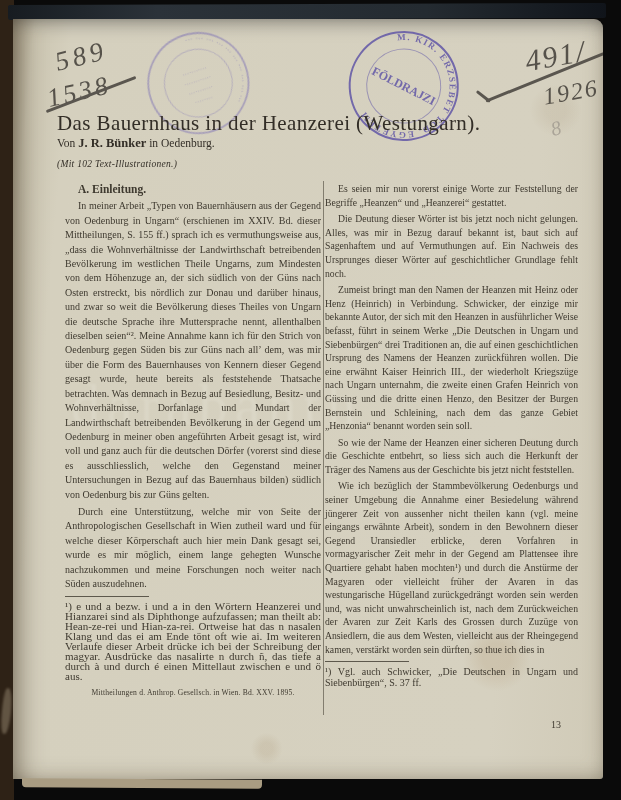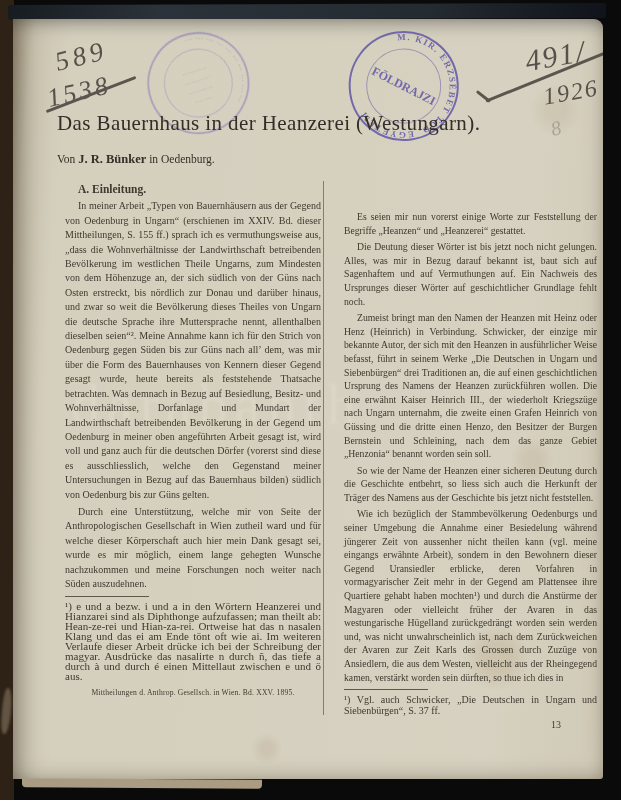--- a/index.html
+++ b/index.html
@@ -54,29 +54,29 @@
     transform:rotate(-14deg);font-style:italic;opacity:.85;}
 
   
   .stamp{position:absolute;pointer-events:none;}
   .stamp-left{left:130px;top:8px;transform:rotate(-18deg);opacity:.5;filter:blur(.5px);}
   .stamp-right{left:330px;top:6px;transform:rotate(-8deg);opacity:.82;}
 
   
   .title-block{position:absolute;left:44px;top:92px;width:520px;text-align:left;color:#332e27;}
   .doc-title{font-size:21px;font-weight:500;letter-spacing:.4px;margin:0;}
-  .byline{margin-top:16px;font-size:11.5px;}
+  .byline{margin-top:0;font-size:11.5px;}
   .byline .author{font-weight:bold;font-size:12.5px;}
   .subtitle{margin-top:8px;font-size:9.5px;font-style:italic;letter-spacing:.3px;}
 
   
   .col{position:absolute;text-align:justify;}
   .col p{margin:0 0 3px;text-indent:13px;}
   .col-left{left:52px;top:163px;width:256px;font-size:10px;line-height:14.4px;}
-  .col-right{left:331px;top:163px;width:253px;font-size:9.7px;line-height:13.6px;margin-top:28px;}
+  .col-right{left:312px;top:163px;width:253px;font-size:9.7px;line-height:13.6px;}
   .sec-heading{font-weight:bold;font-size:11.5px;margin:0 0 7px;text-indent:0;}
   .divider{position:absolute;left:310px;top:162px;width:1px;height:534px;background:rgba(62,56,44,.55);}
   .fnrule{width:84px;border-top:1px solid rgba(62,57,47,.8);margin:5px 0 4px;}
   .footnote{font-size:11px;line-height:10px;text-align:justify;}
   .col-right .footnote{font-size:10px;line-height:11px;}
   .journal-footer{font-size:7.6px;text-align:center;margin-top:5px;letter-spacing:.2px;text-indent:0;}
   .page-number{position:absolute;left:538px;top:700px;font-size:10px;color:#3e392f;}
 </style>
 </head>
 <body>
@@ -132,20 +132,21 @@
         <text font-size="9" fill="#5e53a6" letter-spacing="1.5" font-weight="bold">
           <textPath href="#ringR">M. KIR. ERZSÉBET TUD. EGYETEM</textPath>
         </text>
         <text x="61" y="65" text-anchor="middle" font-size="12" font-weight="bold" fill="#5e53a6" transform="rotate(35 61 61)">FÖLDRAJZI</text>
       </svg>
     </div>
 
     <div class="title-block">
       <h1 class="doc-title">Das Bauernhaus in der Heanzerei (Westungarn).</h1>
       <div class="byline"><span>Von </span><span class="author">J. R. Bünker</span><span> in Oedenburg.</span></div>
+      <div class="subtitle">(Mit 102 Text-Illustrationen.)</div>
     </div>
 
     <div class="divider"></div>
 
     <div class="col col-left">
       <p class="sec-heading">A. Einleitung.</p>
       <p>In meiner Arbeit „Typen von Bauernhäusern aus der Gegend von Oedenburg in Ungarn“ (erschienen im XXIV. Bd. dieser Mittheilungen, S. 155 ff.) sprach ich es vermuthungsweise aus, „dass die Wohnverhältnisse der Landwirthschaft betreibenden Bevölkerung im westlichen Theile Ungarns, zum Mindesten von dem Höhenzuge an, der sich südlich von der Güns nach Osten erstreckt, bis nördlich zur Donau und darüber hinaus, und zwar so weit die Bevölkerung dieses Theiles von Ungarn die deutsche Sprache ihre Muttersprache nennt, allenthalben dieselben seien“². Meine Annahme kann ich für den Strich von Oedenburg gegen Süden bis zur Güns nach all’ dem, was mir über die Form des Bauernhauses von Kennern dieser Gegend gesagt wurde, heute bereits als feststehende Thatsache betrachten. Was demnach in Bezug auf Besiedlung, Besitz- und Wohnverhältnisse, Dorfanlage und Mundart der Landwirthschaft betreibenden Bevölkerung in der Gegend um Oedenburg in meiner oben angeführten Arbeit gesagt ist, wird voll und ganz auch für die deutschen Dörfer (vorerst sind diese es ausschliesslich, welche den Gegenstand meiner Untersuchungen in Bezug auf das Bauernhaus bilden) südlich von Oedenburg bis zur Güns gelten.</p>
       <p>Durch eine Unterstützung, welche mir von Seite der Anthropologischen Gesellschaft in Wien zutheil ward und für welche dieser Körperschaft auch hier mein Dank gesagt sei, wurde es mir möglich, einem lange gehegten Wunsche nachzukommen und meine Forschungen noch weiter nach Süden auszudehnen.</p>
       <div class="fnrule"></div>
       <div class="footnote">¹) e und a bezw. i und a in den Wörtern Heanzerei und Hianzarei sind als Diphthonge aufzufassen; man theilt ab: Hean-ze-rei und Hian-za-rei. Ortweise hat das n nasalen Klang und das ei am Ende tönt oft wie ai. Im weiteren Verlaufe dieser Arbeit drücke ich bei der Schreibung der magyar. Ausdrücke das nasalirte n durch ñ, das tiefe a durch à und durch é einen Mittellaut zwischen e und ö aus.</div>

